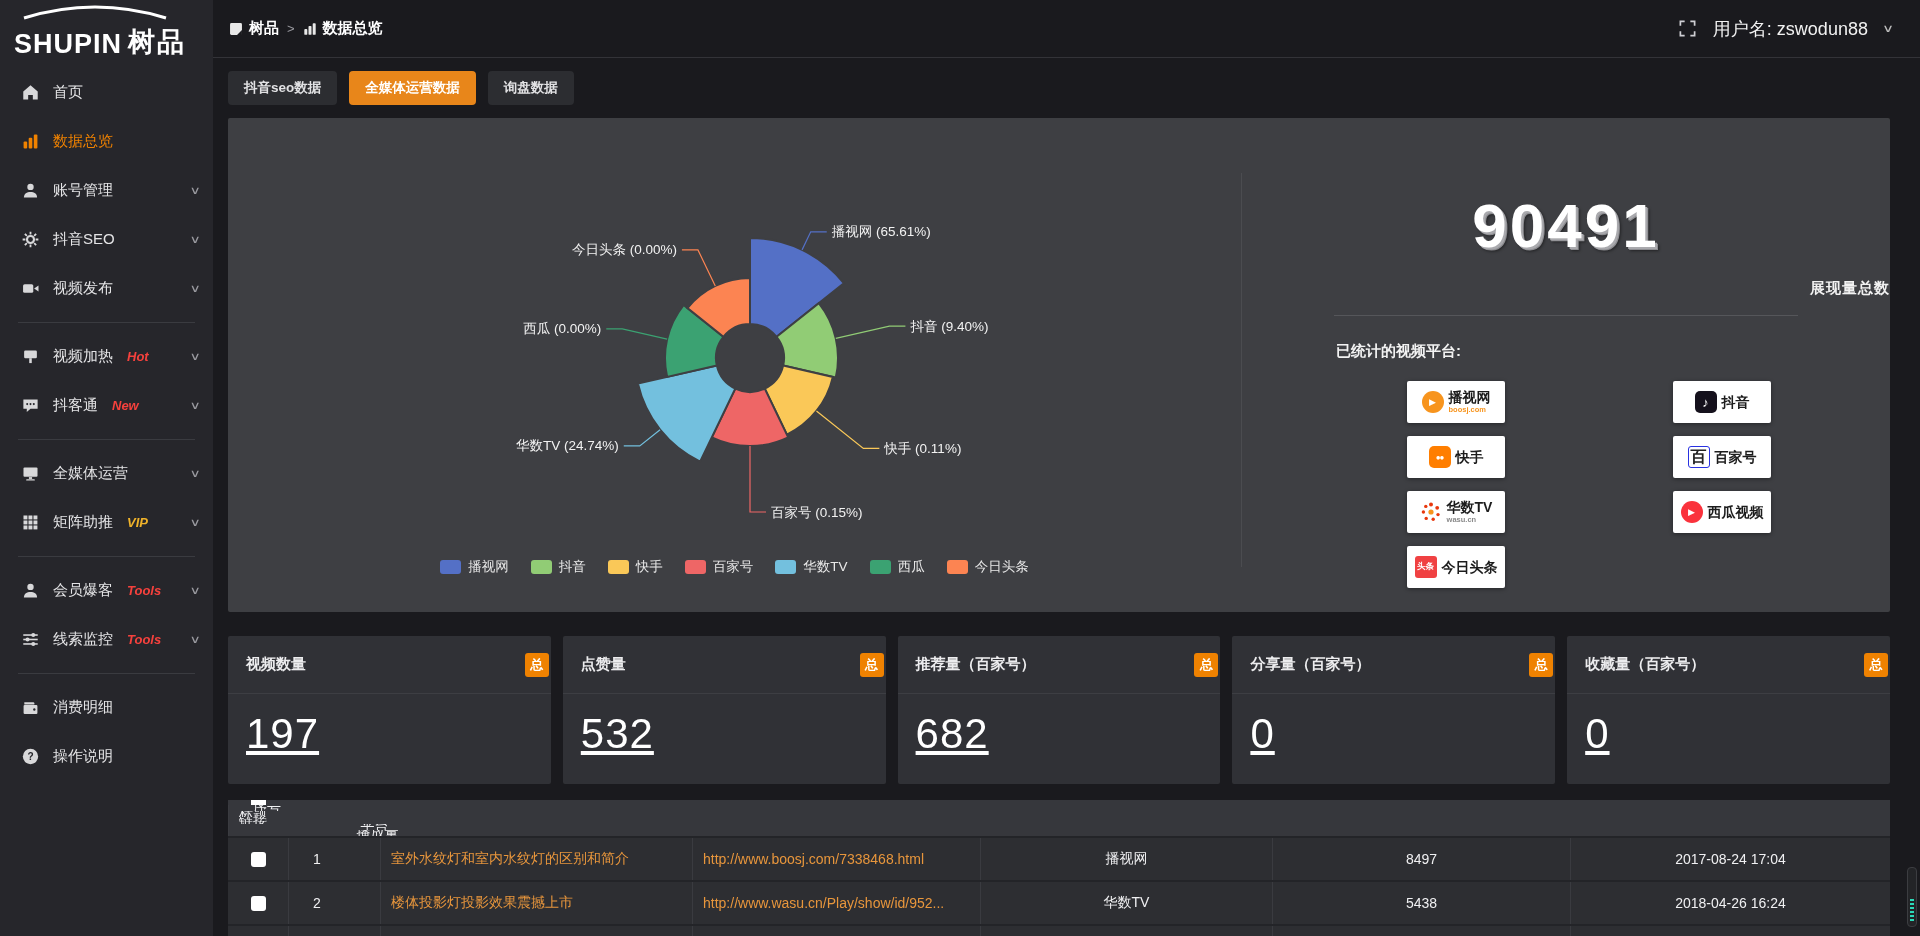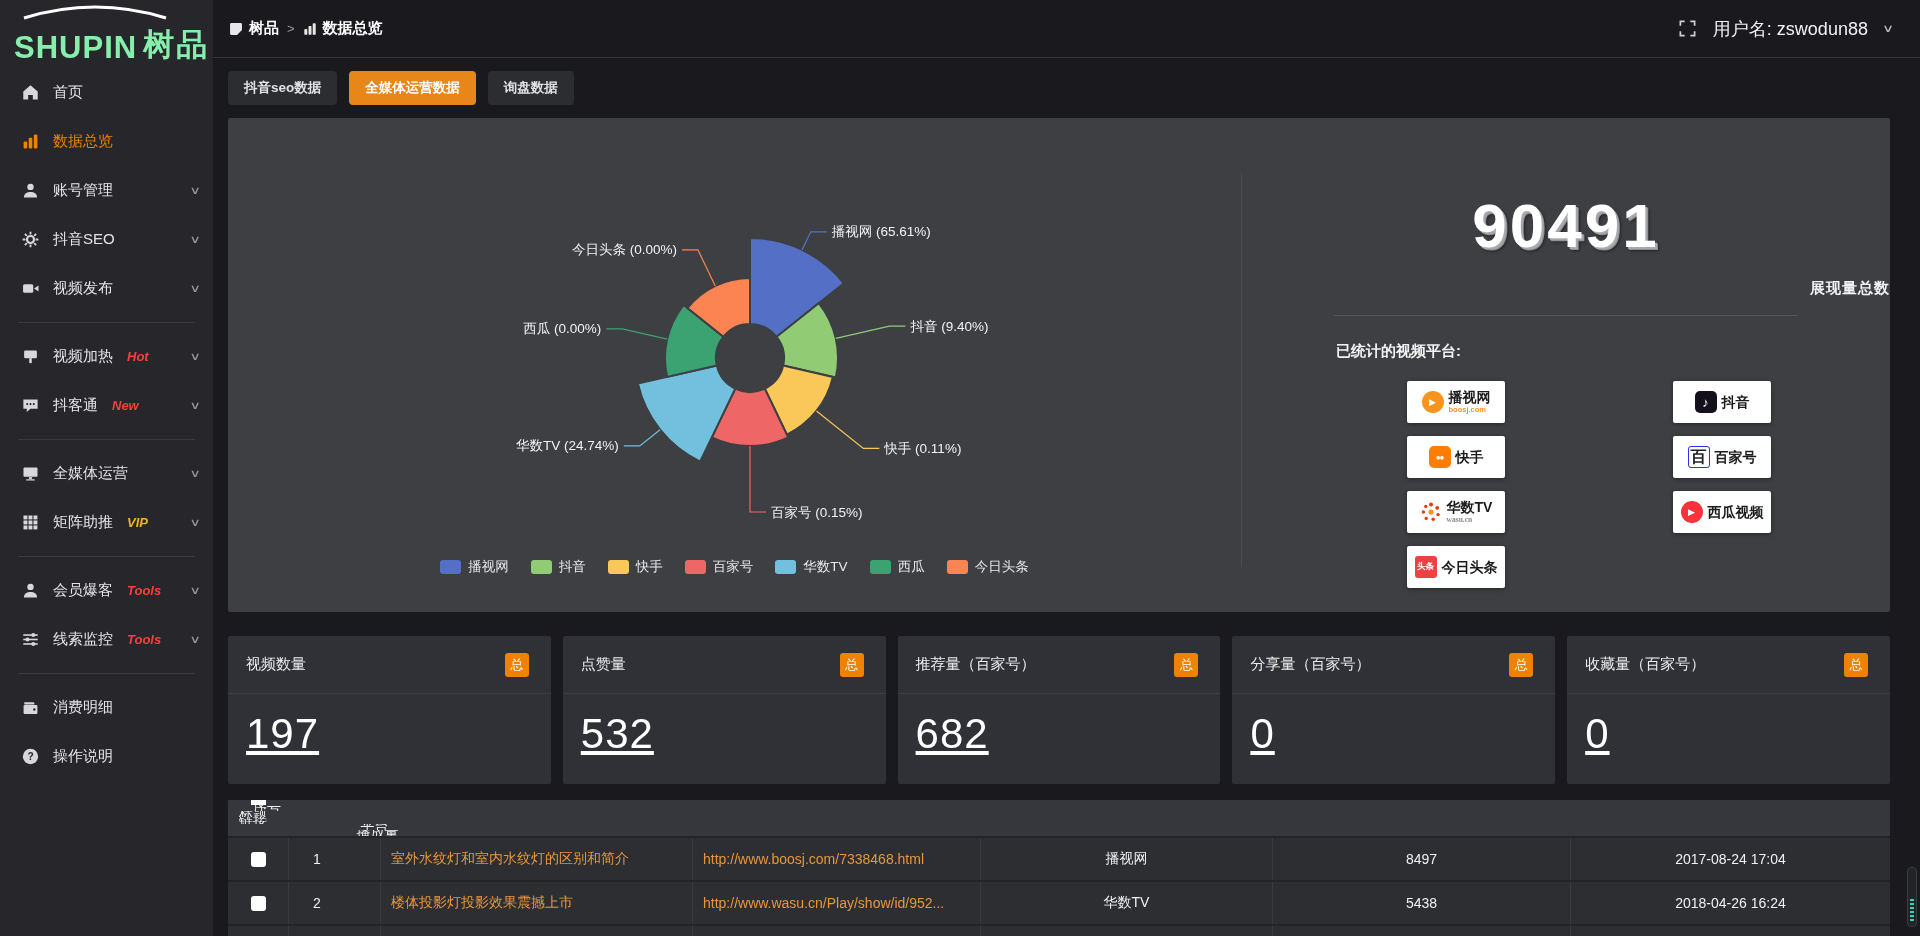--- a/index.html
+++ b/index.html
@@ -3,21 +3,21 @@
 <meta charset="utf-8">
 <style>
   * { margin:0; padding:0; box-sizing:border-box; }
   html,body { width:1920px; height:936px; overflow:hidden; background:#1a1a1e;
     font-family:"Liberation Sans","DejaVu Sans",sans-serif; color:#e8e8e8; }
 
   
   .sidebar { position:absolute; left:0; top:0; width:213px; height:936px; background:#26262b; }
   .logo { padding:10px 0 4px 14px; position:relative; height:62px; }
   .logo-arc { position:absolute; left:20px; top:4px; width:150px; height:16px; }
-  .logo-text { font-size:31px; font-weight:bold; color:#86efac; letter-spacing:1px;
+  .logo-text { font-size:27px; font-weight:bold; color:#ffffff; letter-spacing:1px;
     display:flex; align-items:flex-end; margin-top:14px; }
   .logo-text .cn { margin-left:6px; letter-spacing:2px; }
   .menu { padding-top:6px; }
   .side-item { display:flex; align-items:center; height:49px; padding:0 14px 0 22px;
     font-size:15px; color:#e4e4e6; cursor:pointer; position:relative; }
   .side-item .icn { width:17px; height:17px; margin-right:14px; display:flex; color:#d8d8da; }
   .side-item .icn svg { width:17px; height:17px; fill:currentColor; }
   .side-item.active, .side-item.active .icn { color:#f08200; }
   .side-item .lbl { flex:0 0 auto; }
   .side-item .mbadge { font-size:13px; font-weight:bold; font-style:italic; margin-left:14px; }
@@ -72,22 +72,22 @@
     justify-content:center; gap:5px; }
   .mk { width:22px; height:22px; display:flex; align-items:center; justify-content:center;
     color:#fff; flex:0 0 auto; }
   .mk svg { width:22px; height:22px; }
   .pname { font-size:14px; font-weight:bold; color:#1c1c1c; line-height:1.05; }
   .psub { font-size:7.5px; font-weight:bold; }
 
   
   .cards { display:flex; gap:12px; margin:24px 30px 0 15px; }
   .card { flex:1; height:148px; background:#303136; border-radius:2px; position:relative; }
-  .card-head { height:58px; display:flex; align-items:center; padding:0 22px 0 18px;
-    border-bottom:1px solid #3d3e43; }
+  .card-head { height:58px; display:flex; align-items:center; padding:0 2px 0 18px;
+    border-bottom:1px solid #3d3e43;font-weight:bold; }
   .card-label { font-size:15px; color:#ececee; }
   .tbadge { margin-left:auto; width:24px; height:24px; background:#ef8201; color:#fff;
     border-radius:3px; font-size:13px; display:flex; align-items:center; justify-content:center; }
   .card-value { padding:16px 16px 0 18px; font-size:42px; color:#fff; letter-spacing:1px;text-decoration:underline; }
 
   
   .table-wrap { margin:16px 30px 0 15px; height:136px; overflow:hidden; }
   .trow { display:flex; background:#2d2e32; height:44px; align-items:stretch;
     border-top:2px solid #232428; }
   .trow.thead { background:#36373c; height:36px; border-top:none;flex-direction:column; }
@@ -413,21 +413,21 @@
                       <circle cx="6.2" cy="17.4" r="1.7"></circle>
                       <circle cx="3.4" cy="11" r="1.7"></circle>
                       <circle cx="5.8" cy="5.4" r="1.7"></circle>
                     </g>
                     <circle cx="11" cy="11" r="2.6" fill="#f7941d"></circle>
                   </svg>
                 </span>
               </span>
               <span>
                 <div class="pname">华数TV</div>
-                <div class="psub" style="color: rgb(138, 138, 138); font-family: Liberation Serif, serif;">wasu.cn</div>
+                <div class="psub" style="color: rgb(138, 138, 138);">wasu.cn</div>
               </span>
             </div>
             <div class="pbadge">
               <span>
                 <span class="mk" style="background:#f04142;border-radius:3px;font-size:8.5px;font-weight:bold">头条</span>
               </span>
               <span>
                 <div class="pname">今日头条</div>
               </span>
             </div>

